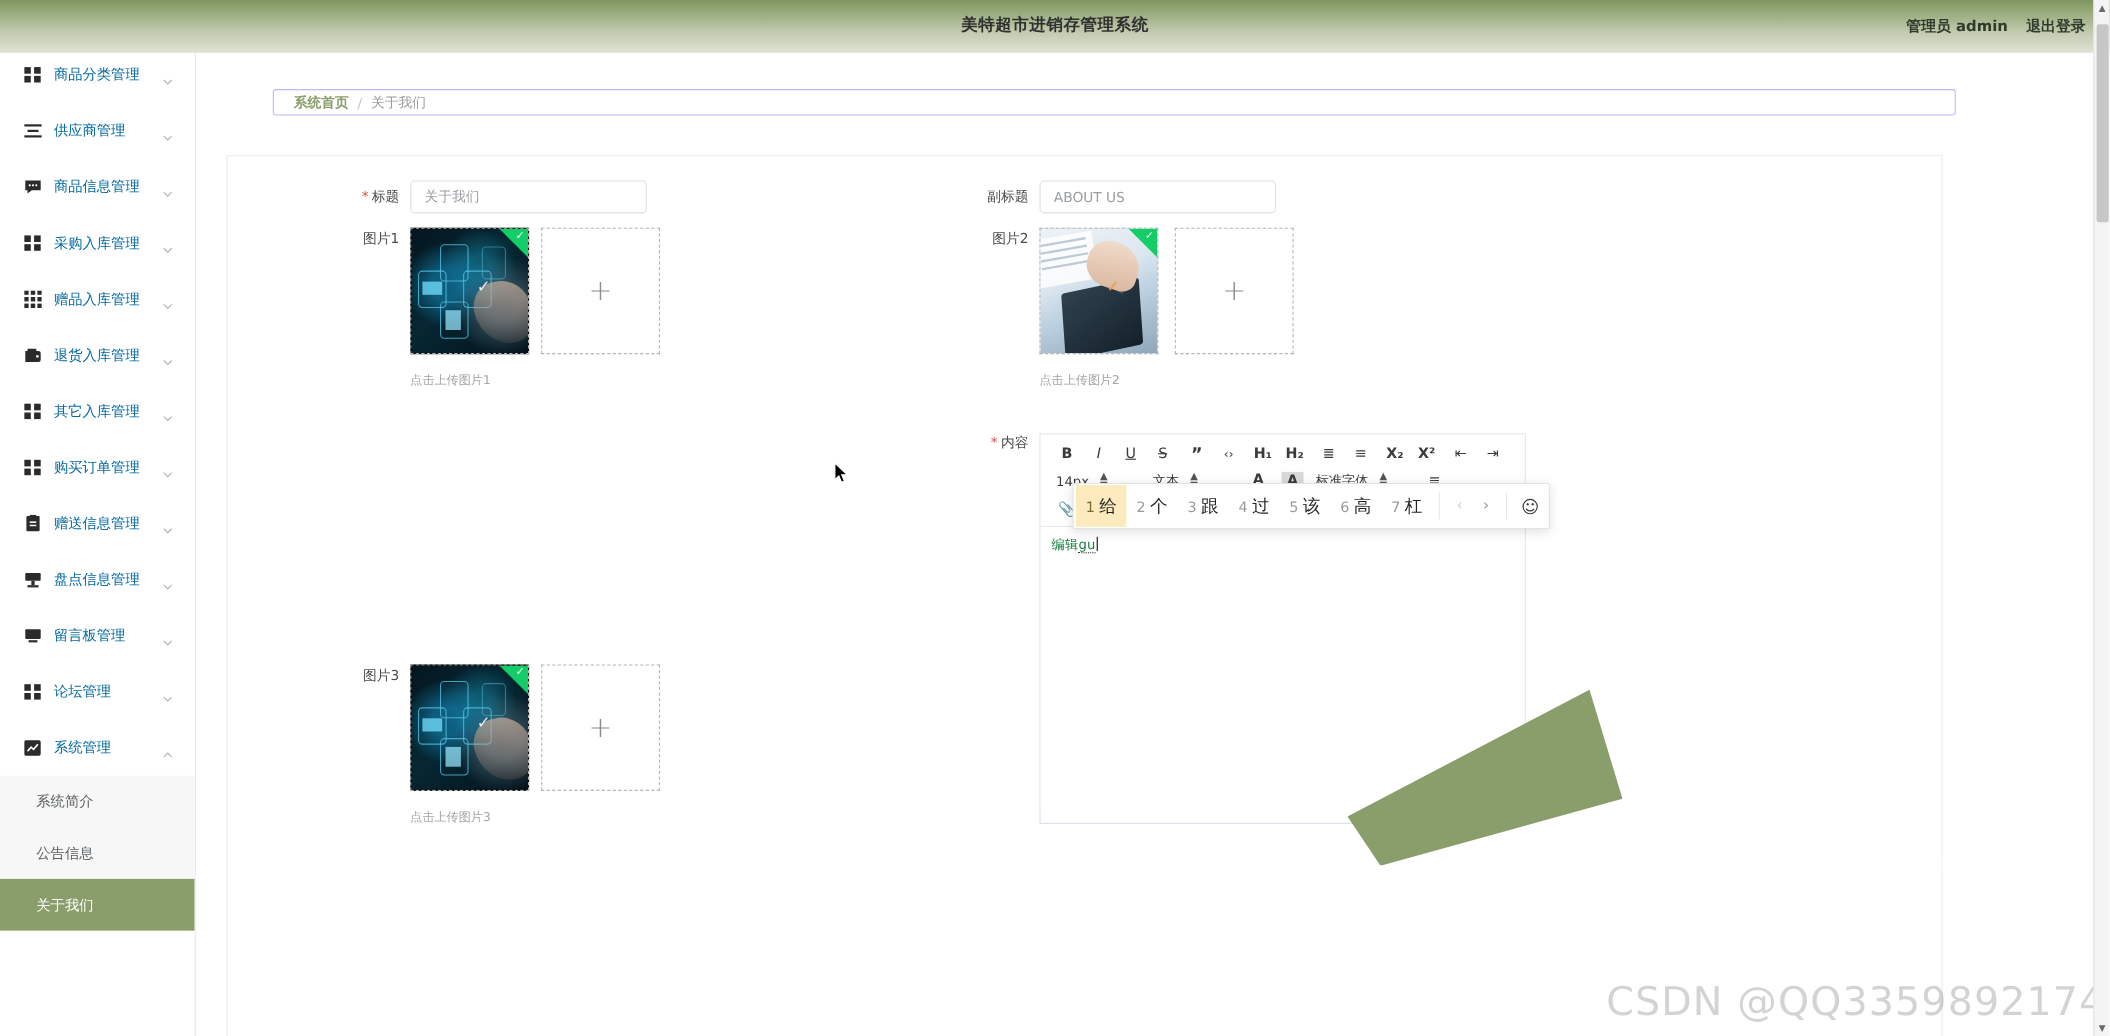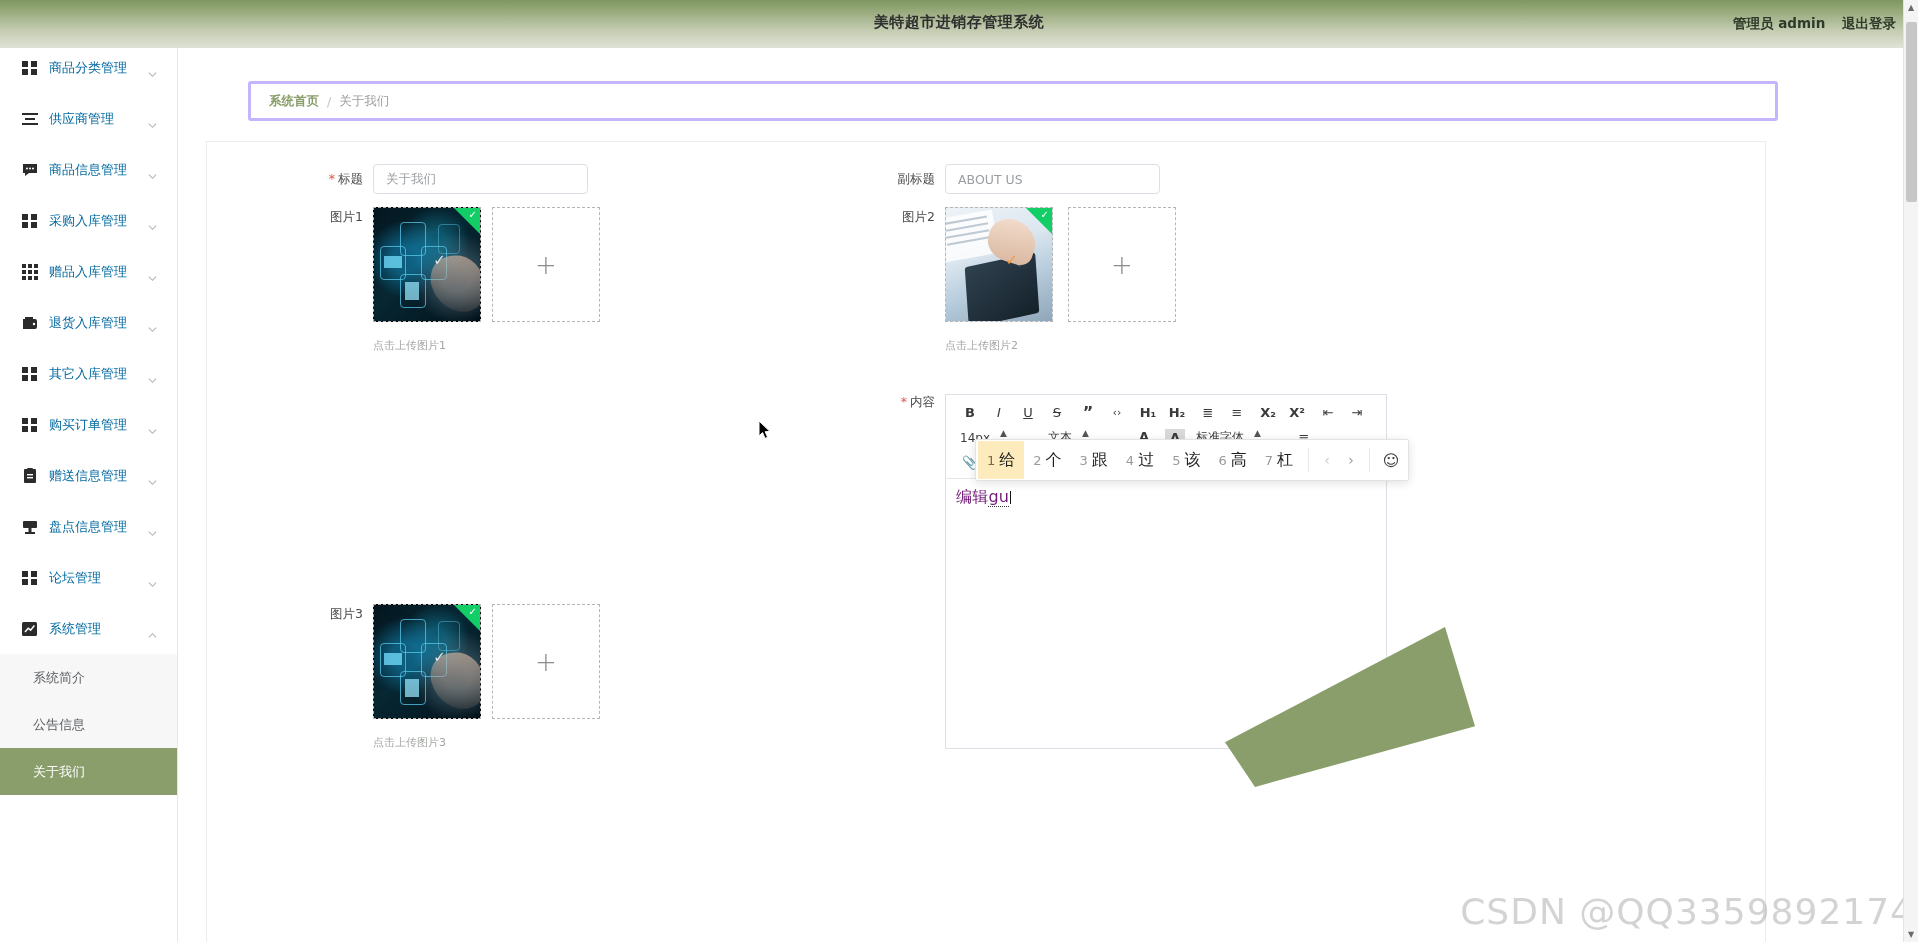--- a/index.html
+++ b/index.html
@@ -103,22 +103,22 @@
   .content {
     position: absolute;
     left: 178px; top: 48px;
     width: 1740px; height: 894px;
     background: #ffffff;
     overflow: hidden;
   }
   .breadcrumb-bar {
     position: absolute;
     left: 70px; top: 33px;
-    width: 1530px; height: 40px;
-    border: 3px solid #c4b5fd;
+    width: 1530px; height: 24px;
+    border: 1px solid #c4b5fd;
     border-radius: 3px;
     background: #fff;
     display: flex;
     align-items: center;
     padding-left: 18px;
   }
   .bc-link {
     font-size: 12.5px;
     color: #8a9e6b;
     cursor: pointer;
@@ -337,22 +337,22 @@
     flex-direction: column;
   }
   .editor-body {
     position: relative;
     height: 257px;
     background: #fff;
   }
   .ed-text {
     position: absolute;
     left: 10px; top: 8px;
-    font-size: 16px;
-    color: #701a75;
+    font-size: 12px;
+    color: #15803d;
     letter-spacing: .2px;
   }
   .ed-text .composing {
     border-bottom: 1px dotted #333;
   }
   .ed-caret {
     display: inline-block;
     width: 1px; height: 13px;
     background: #111;
     vertical-align: -2px;
@@ -654,20 +654,34 @@
           </svg>
       </span>
       <span class="mi-label">盘点信息管理</span>
       <span class="mi-arrow">
         <svg viewBox="0 0 10 10" width="9" height="9">
             <path d="M1 3 L5 7 L9 3" fill="none" stroke="#b0b4ad" stroke-width="1.2"></path>
           </svg>
       </span>
     </div>
 
+    <div class="menu-item">
+      <span class="mi-icon">
+        <svg viewBox="0 0 16 16" width="16" height="16">
+            <rect x="1" y="2" width="14" height="9" rx="1" fill="#2b2b2b"></rect>
+            <rect x="4" y="12" width="8" height="2" fill="#2b2b2b"></rect>
+          </svg>
+      </span>
+      <span class="mi-label">留言板管理</span>
+      <span class="mi-arrow">
+        <svg viewBox="0 0 10 10" width="9" height="9">
+            <path d="M1 3 L5 7 L9 3" fill="none" stroke="#b0b4ad" stroke-width="1.2"></path>
+          </svg>
+      </span>
+    </div>
 
     <div class="menu-item">
       <span class="mi-icon">
         <svg viewBox="0 0 16 16" width="16" height="16">
             <rect x="0" y="1" width="6" height="6" fill="#2b2b2b"></rect>
             <rect x="9" y="1" width="6" height="6" fill="#2b2b2b"></rect>
             <rect x="0" y="9" width="6" height="6" fill="#2b2b2b"></rect>
             <rect x="9" y="9" width="6" height="6" fill="#2b2b2b"></rect>
           </svg>
       </span>

